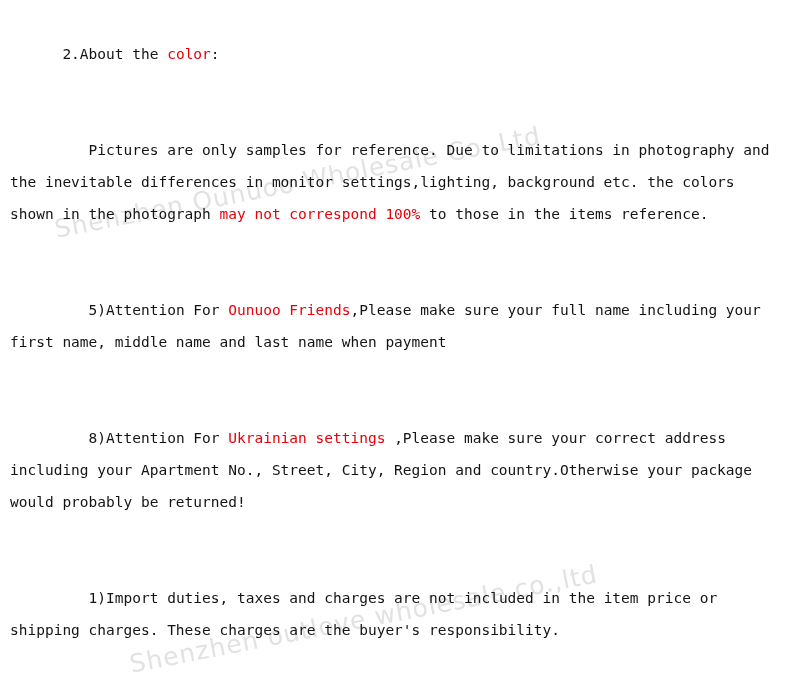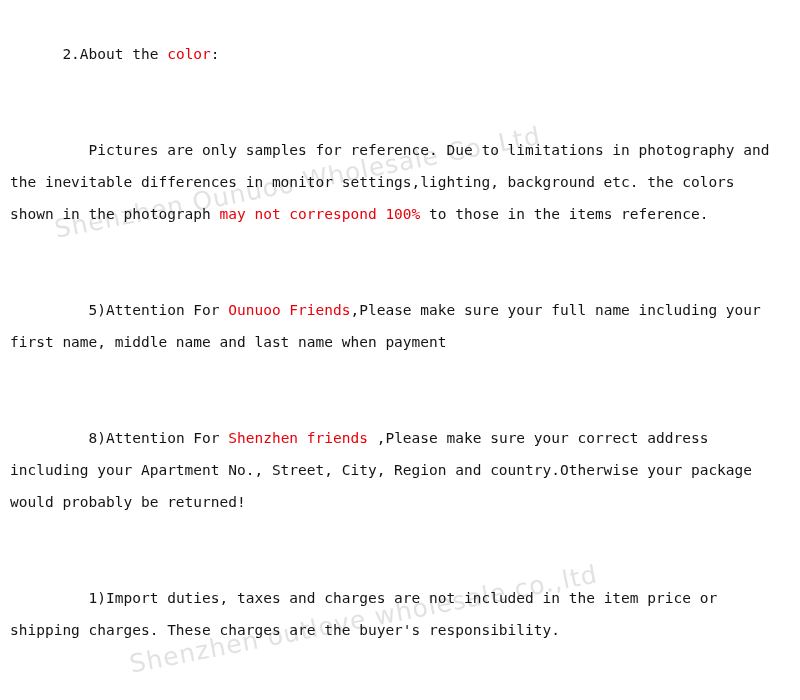--- a/index.html
+++ b/index.html
@@ -85,21 +85,21 @@
     <div class="para txt">
       <span>   Pictures are only samples for reference. Due to limitations in photography and the inevitable differences in monitor settings,lighting, background etc. the colors shown in the photograph </span><span class="red">may not correspond 100%</span><span> to those in the items reference.</span>
     </div>
 
 
     <div class="para txt">
       <span>   5)Attention For </span><span class="red">Ounuoo Friends</span><span>,Please make sure your full name including your first name, middle name and last name when payment</span>
     </div>
 
     <div class="para txt">
-      <span>   8)Attention For </span><span class="red">Shenzhen friends</span><span> ,Please make sure your correct address including your Apartment No., Street, City, Region and country.Otherwise your package would probably be returned!</span>
+      <span>   8)Attention For </span><span class="red">Ukrainian settings</span><span> ,Please make sure your correct address including your Apartment No., Street, City, Region and country.Otherwise your package would probably be returned!</span>
     </div>
 
     <div class="para txt">
       <span>   1)Import duties, taxes and charges are not included in the item price or shipping charges. These charges are the buyer's responsibility.</span><span class="red"></span><span></span>
     </div>
 
   </div>
 </div>
 
 </body></html>

